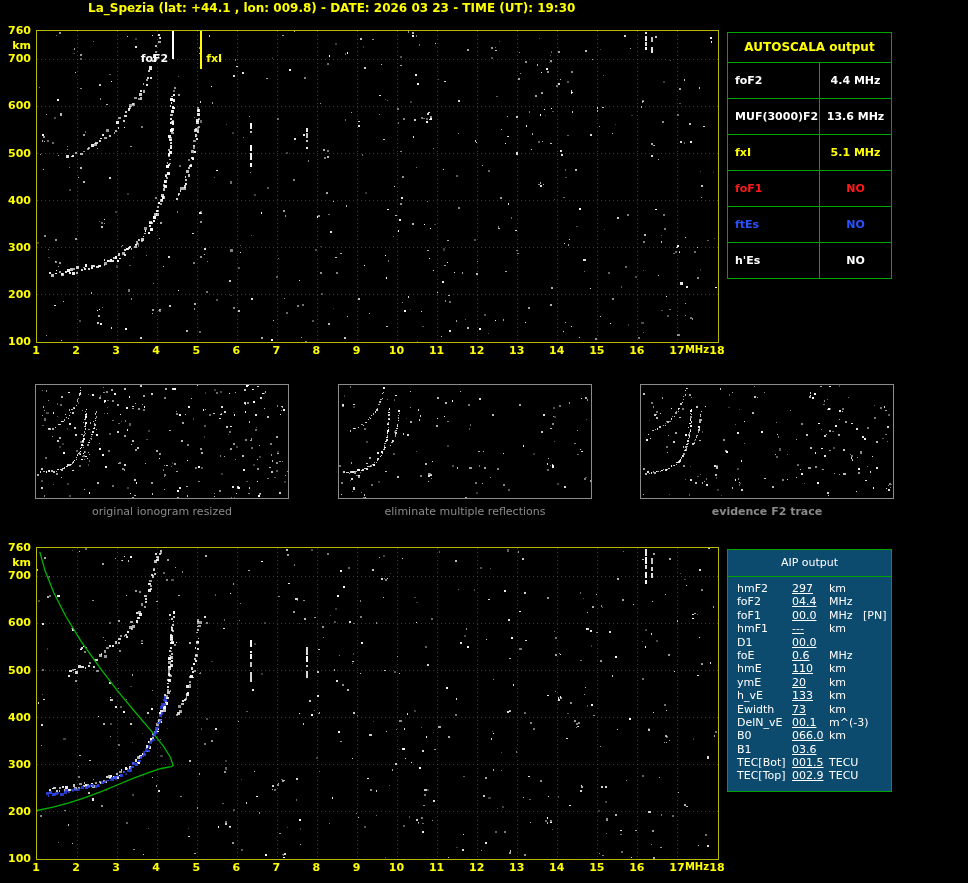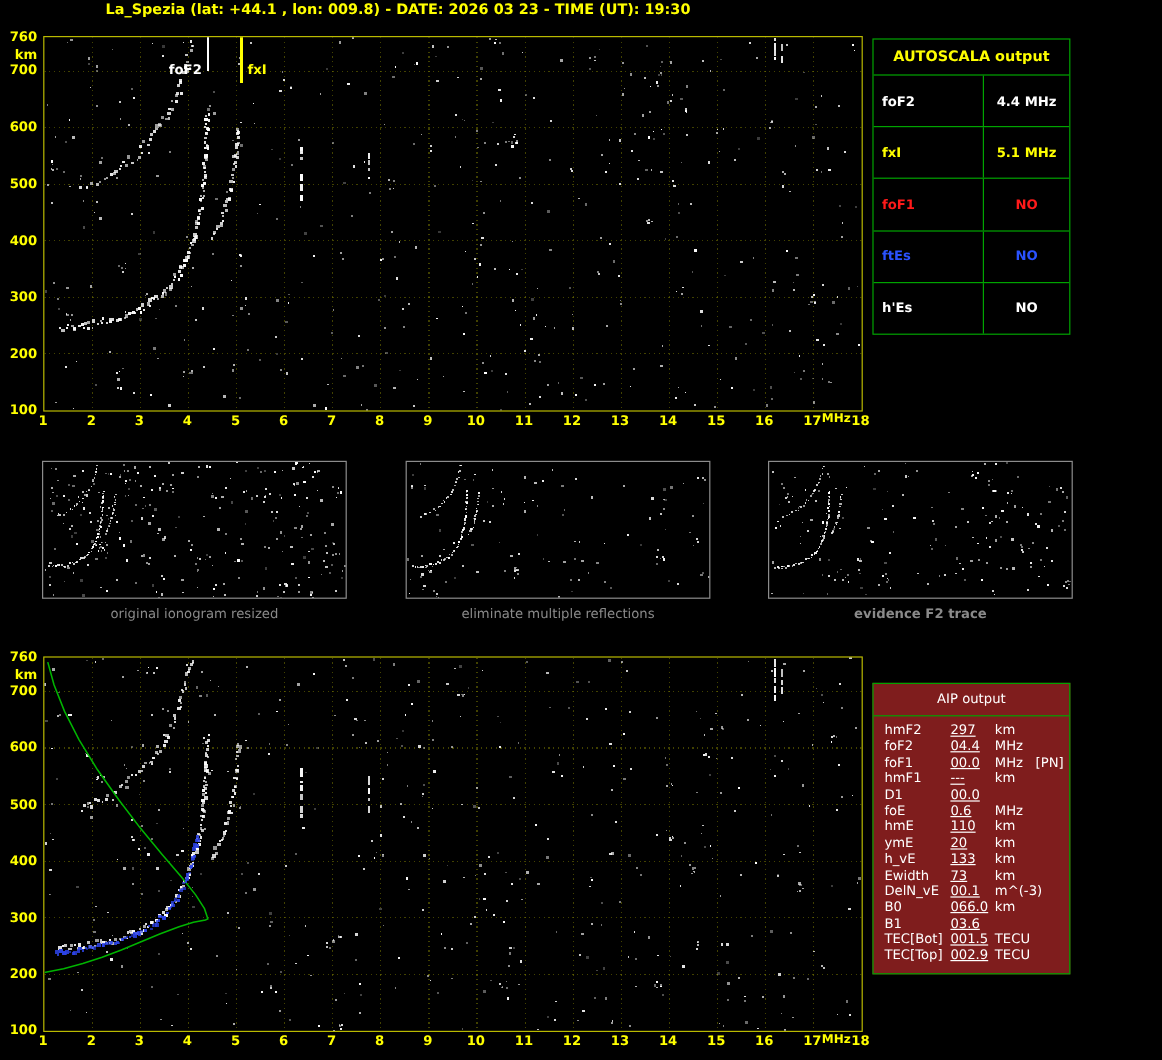--- a/index.html
+++ b/index.html
@@ -17,21 +17,21 @@
   .thumb svg{display:block;}
   .thumb-caption{position:absolute;top:505px;width:254px;text-align:center;color:#8a8a8a;font-size:11px;}
   .as-panel{position:absolute;left:727px;top:32px;width:163px;height:245px;border:1px solid #00a400;
             display:flex;flex-direction:column;background:#000;}
   .as-title{height:29px;line-height:29px;text-align:center;color:#ffff00;font-size:12px;font-weight:bold;
             border-bottom:1px solid #00a400;}
   .as-row{flex:1;display:flex;align-items:stretch;border-bottom:1px solid #00a400;font-size:11px;font-weight:bold;color:#fff;}
   .as-row:last-child{border-bottom:none;}
   .as-label{width:84px;padding-left:7px;border-right:1px solid #00a400;display:flex;align-items:center;white-space:nowrap;}
   .as-value{flex:1;display:flex;align-items:center;justify-content:center;}
-  .aip-panel{position:absolute;left:727px;top:549px;width:163px;height:241px;border:1px solid #00a400;background:#7f1d1d;color:#fff;margin-top:20px;}
+  .aip-panel{position:absolute;left:727px;top:549px;width:163px;height:241px;border:1px solid #00a400;background:#0c4a6e;color:#fff;}
   .aip-title{height:26px;line-height:26px;text-align:center;font-size:11px;color:#ffffff;border-bottom:1px solid #00a400;}
   .aip-rows{padding:5px 0 0 9px;}
   .aip-row{display:flex;height:13.4px;line-height:13.4px;font-size:11px;white-space:nowrap;}
   .aip-row .l{width:55px;}
   .aip-row .v{width:37px;text-decoration:underline;}
   .aip-row .u{width:34px;}
   .aip-row .e{flex:1;}
 </style>
 </head>
 <body>
@@ -846,20 +846,24 @@
       <span style="left: 628.941px;">17</span>
       <span style="left: 669px;">18</span>
       <span class="unit" style="left: 645.971px;">MHz</span>
     </div>
 
   <div class="as-panel">
     <div class="as-title">AUTOSCALA output</div>
     <div class="as-row" style="color: rgb(255, 255, 255);">
       <div class="as-label">foF2</div>
       <div class="as-value">4.4 MHz</div>
+    </div>
+    <div class="as-row" style="color: rgb(255, 255, 255);">
+      <div class="as-label">MUF(3000)F2</div>
+      <div class="as-value">13.6 MHz</div>
     </div>
     <div class="as-row" style="color: rgb(255, 255, 0);">
       <div class="as-label">fxI</div>
       <div class="as-value">5.1 MHz</div>
     </div>
     <div class="as-row" style="color: rgb(255, 26, 26);">
       <div class="as-label">foF1</div>
       <div class="as-value">NO</div>
     </div>
     <div class="as-row" style="color: rgb(42, 82, 255);">

